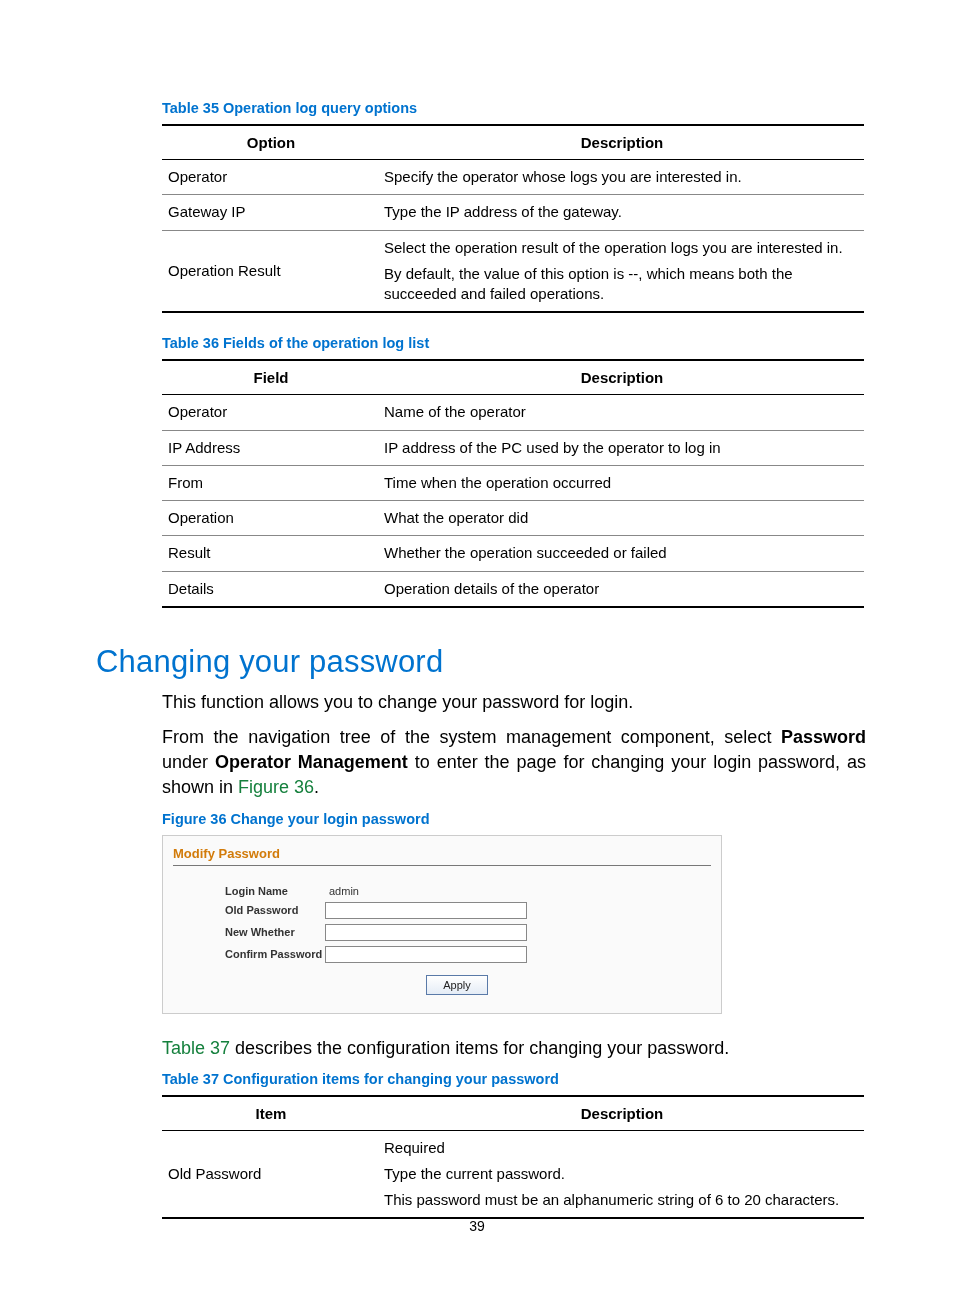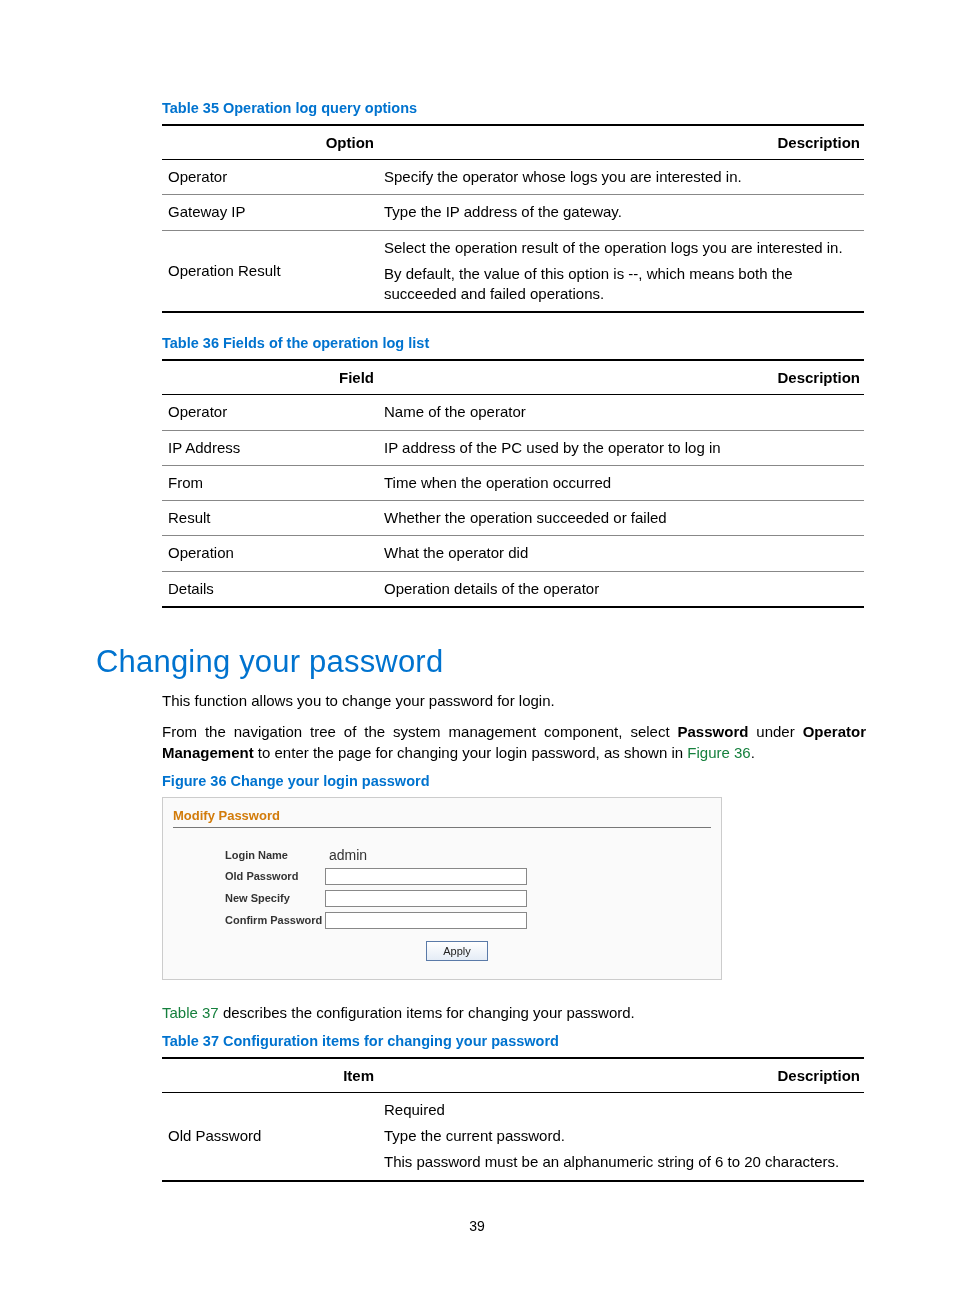--- a/index.html
+++ b/index.html
@@ -24,21 +24,21 @@
     font-weight: bold;
     font-size: 14.5px;
     margin: 4px 0 8px 0;
   }
   table.data {
     border-collapse: collapse;
     width: 702px;
     font-size: 15px;
   }
   table.data th {
-    text-align: right;
+    text-align: center;
     font-weight: bold;
     padding: 8px 4px 8px 6px;
     border-bottom: 1px solid #000;
   }
   table.data thead tr {
     border-top: 2.5px solid #000;
   }
   table.data tbody tr td {
     border-bottom: 1px solid #888;
     padding: 7px 4px 7px 6px;
@@ -53,21 +53,21 @@
     width: 206px;
   }
   h1.section {
     color: #0073cf;
     font-weight: 300;
     font-size: 31px;
     margin: 36px 0 10px 8px;
     letter-spacing: 0.2px;
   }
   p.body {
-    font-size: 15px;
+    font-size: 18px;
     line-height: 1.4;
     margin: 8px 0 10px 0;
   }
   p.body.justify {
     text-align: justify;
   }
   .link {
     color: #15803d;
   }
   .figure {
@@ -108,21 +108,21 @@
   }
   .fig-input {
     width: 200px;
     height: 15px;
     border: 1px solid #888;
     background: #fff;
   }
   .fig-value {
     font-weight: normal;
     padding-left: 4px;
-    font-size: 14px;
+    font-size: 11px;
   }
   .fig-btn {
     display: block;
     margin: 12px auto 0 auto;
     width: 62px;
     height: 20px;
     font-size: 11px;
     border: 1px solid #5a7aa8;
     background: linear-gradient(#fff, #e4ecf6);
     color: #222;
@@ -196,26 +196,26 @@
         </tr>
         <tr>
           <td class="col1">IP Address</td>
           <td>IP address of the PC used by the operator to log in</td>
         </tr>
         <tr>
           <td class="col1">From</td>
           <td>Time when the operation occurred</td>
         </tr>
         <tr>
+          <td class="col1">Operation</td>
+          <td>What the operator did</td>
+        </tr>
+        <tr>
           <td class="col1">Result</td>
           <td>Whether the operation succeeded or failed</td>
-        </tr>
-        <tr>
-          <td class="col1">Operation</td>
-          <td>What the operator did</td>
         </tr>
         <tr>
           <td class="col1">Details</td>
           <td>Operation details of the operator</td>
         </tr>
       </tbody>
     </table>
   </div>
 
   <h1 class="section">Changing your password</h1>
@@ -235,21 +235,21 @@
       <div class="fig-form">
         <div class="fig-row">
           <span class="fig-label">Login Name</span>
           <span class="fig-value">admin</span>
         </div>
         <div class="fig-row">
           <span class="fig-label">Old Password</span>
           <span class="fig-input"></span>
         </div>
         <div class="fig-row">
-          <span class="fig-label">New Specify</span>
+          <span class="fig-label">New Whether</span>
           <span class="fig-input"></span>
         </div>
         <div class="fig-row">
           <span class="fig-label">Confirm Password</span>
           <span class="fig-input"></span>
         </div>
         <button class="fig-btn">Apply</button>
       </div>
     </div>
 

